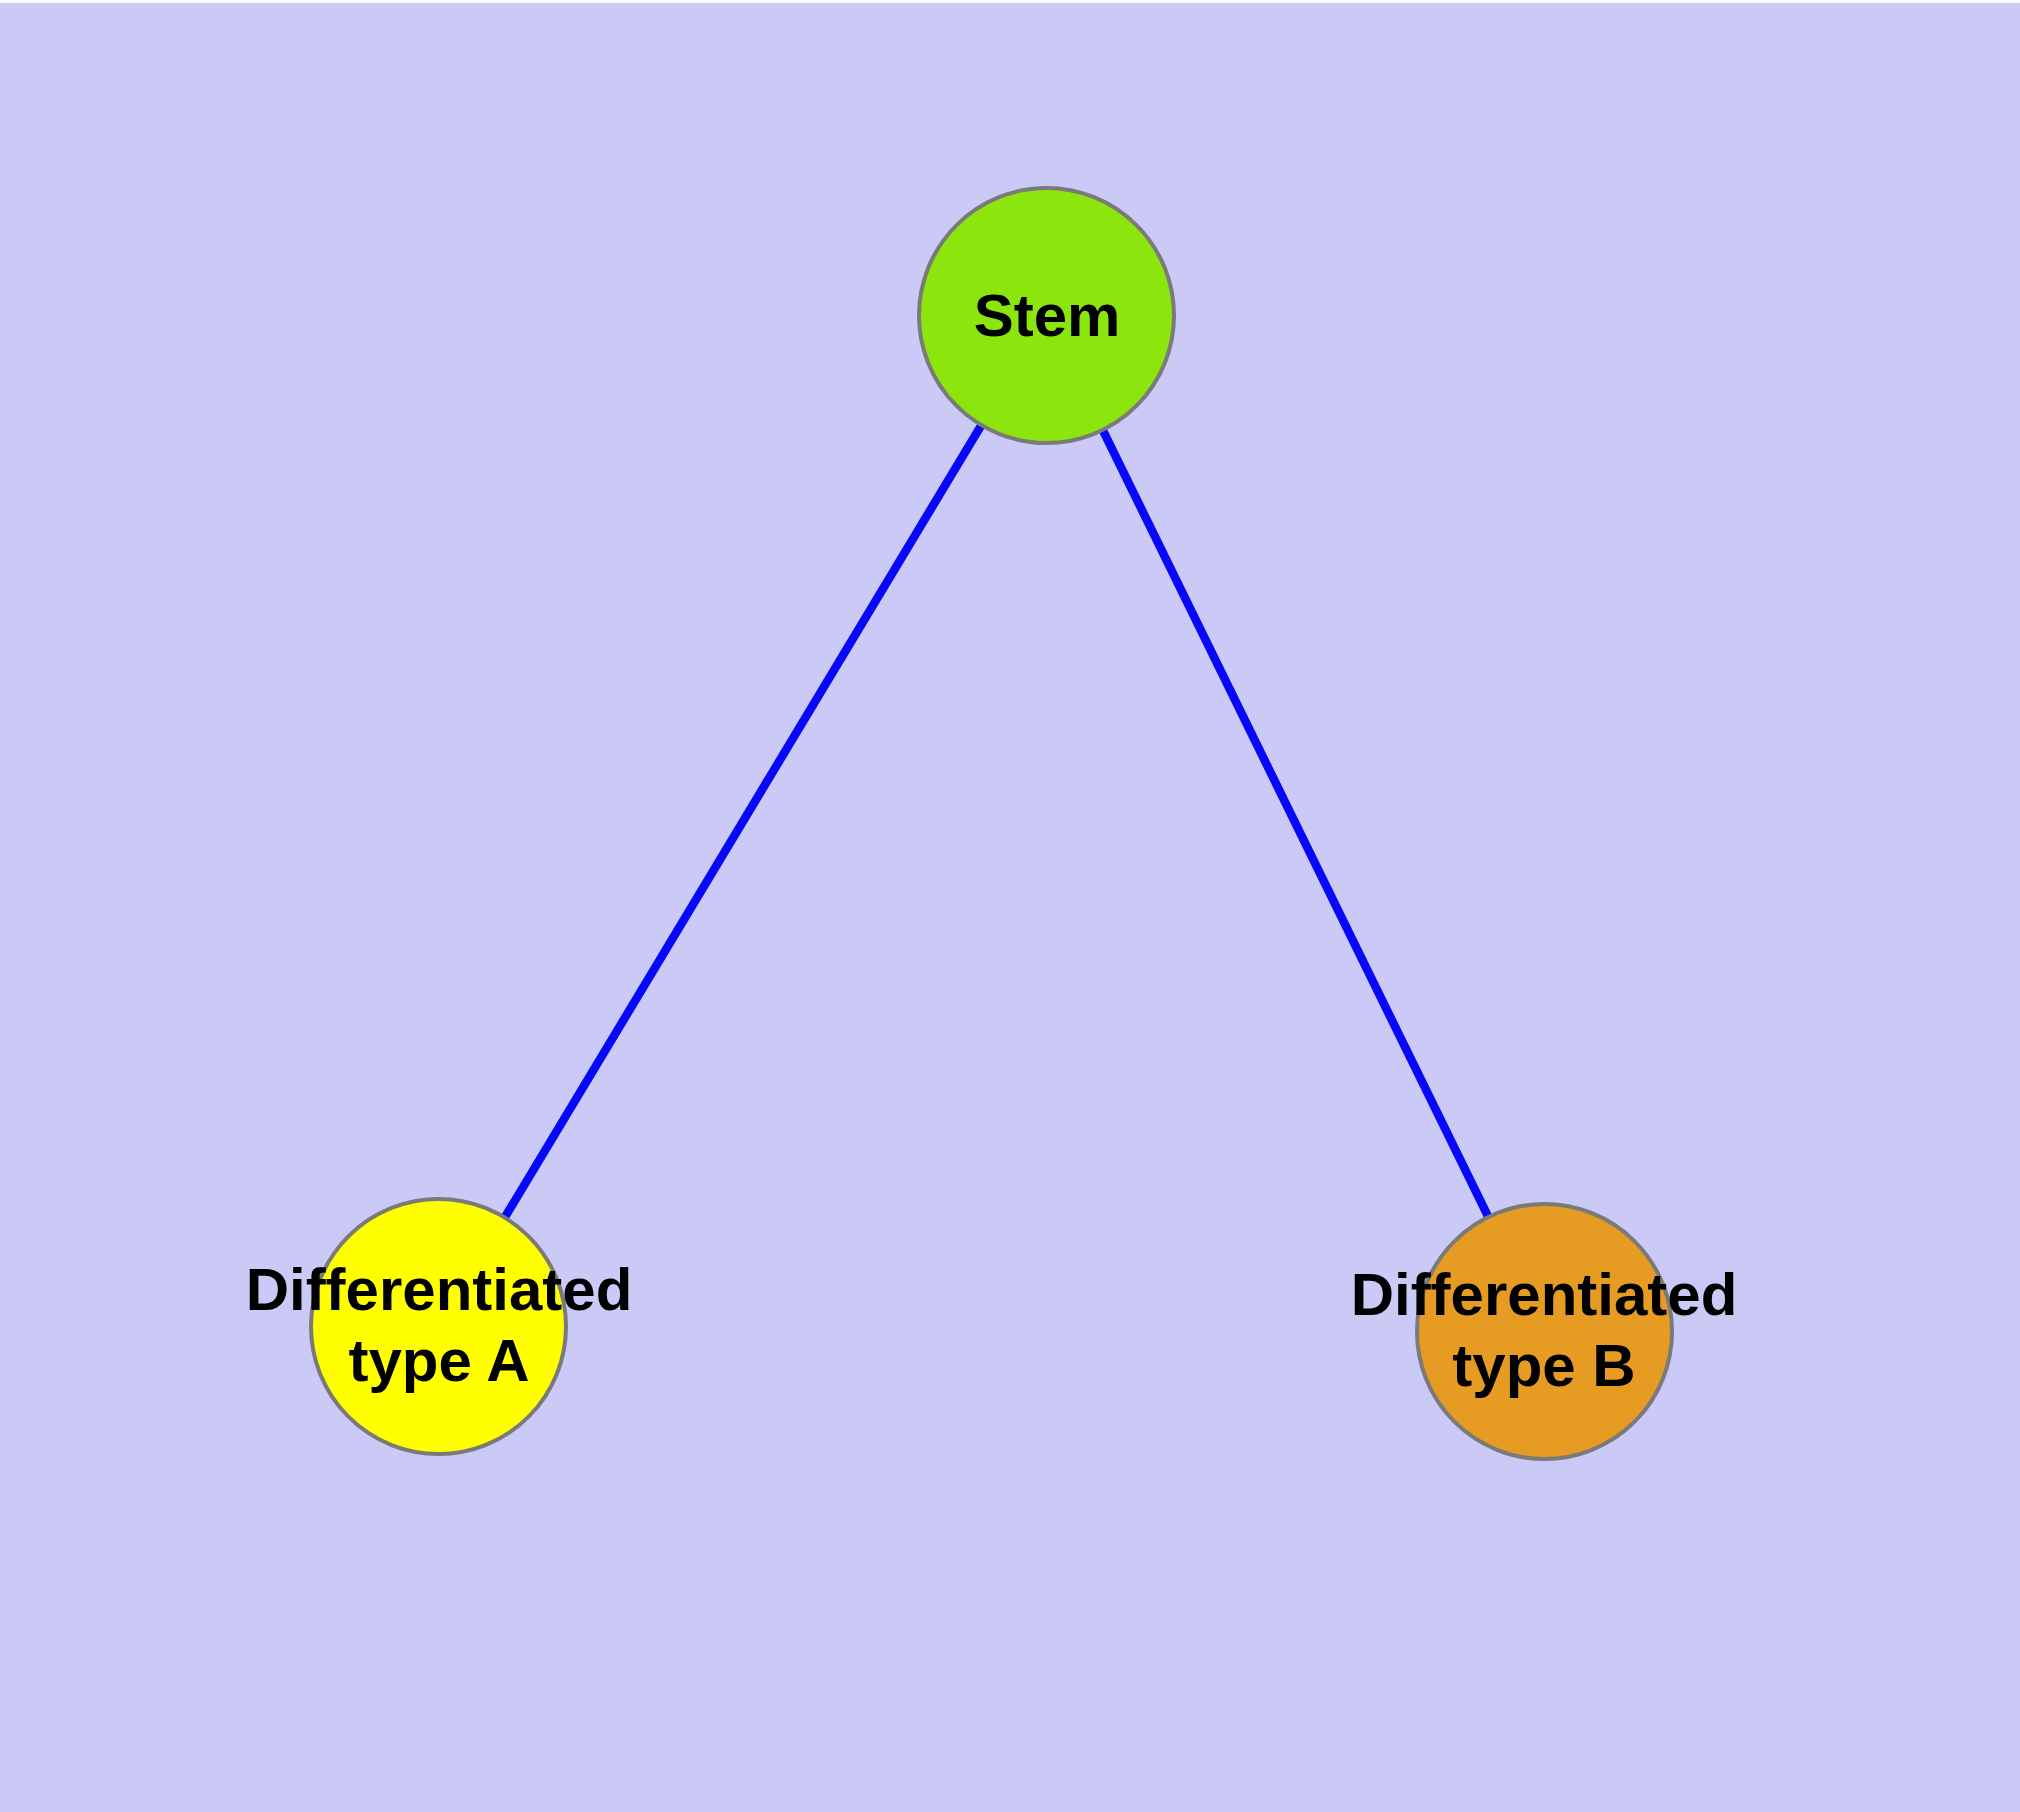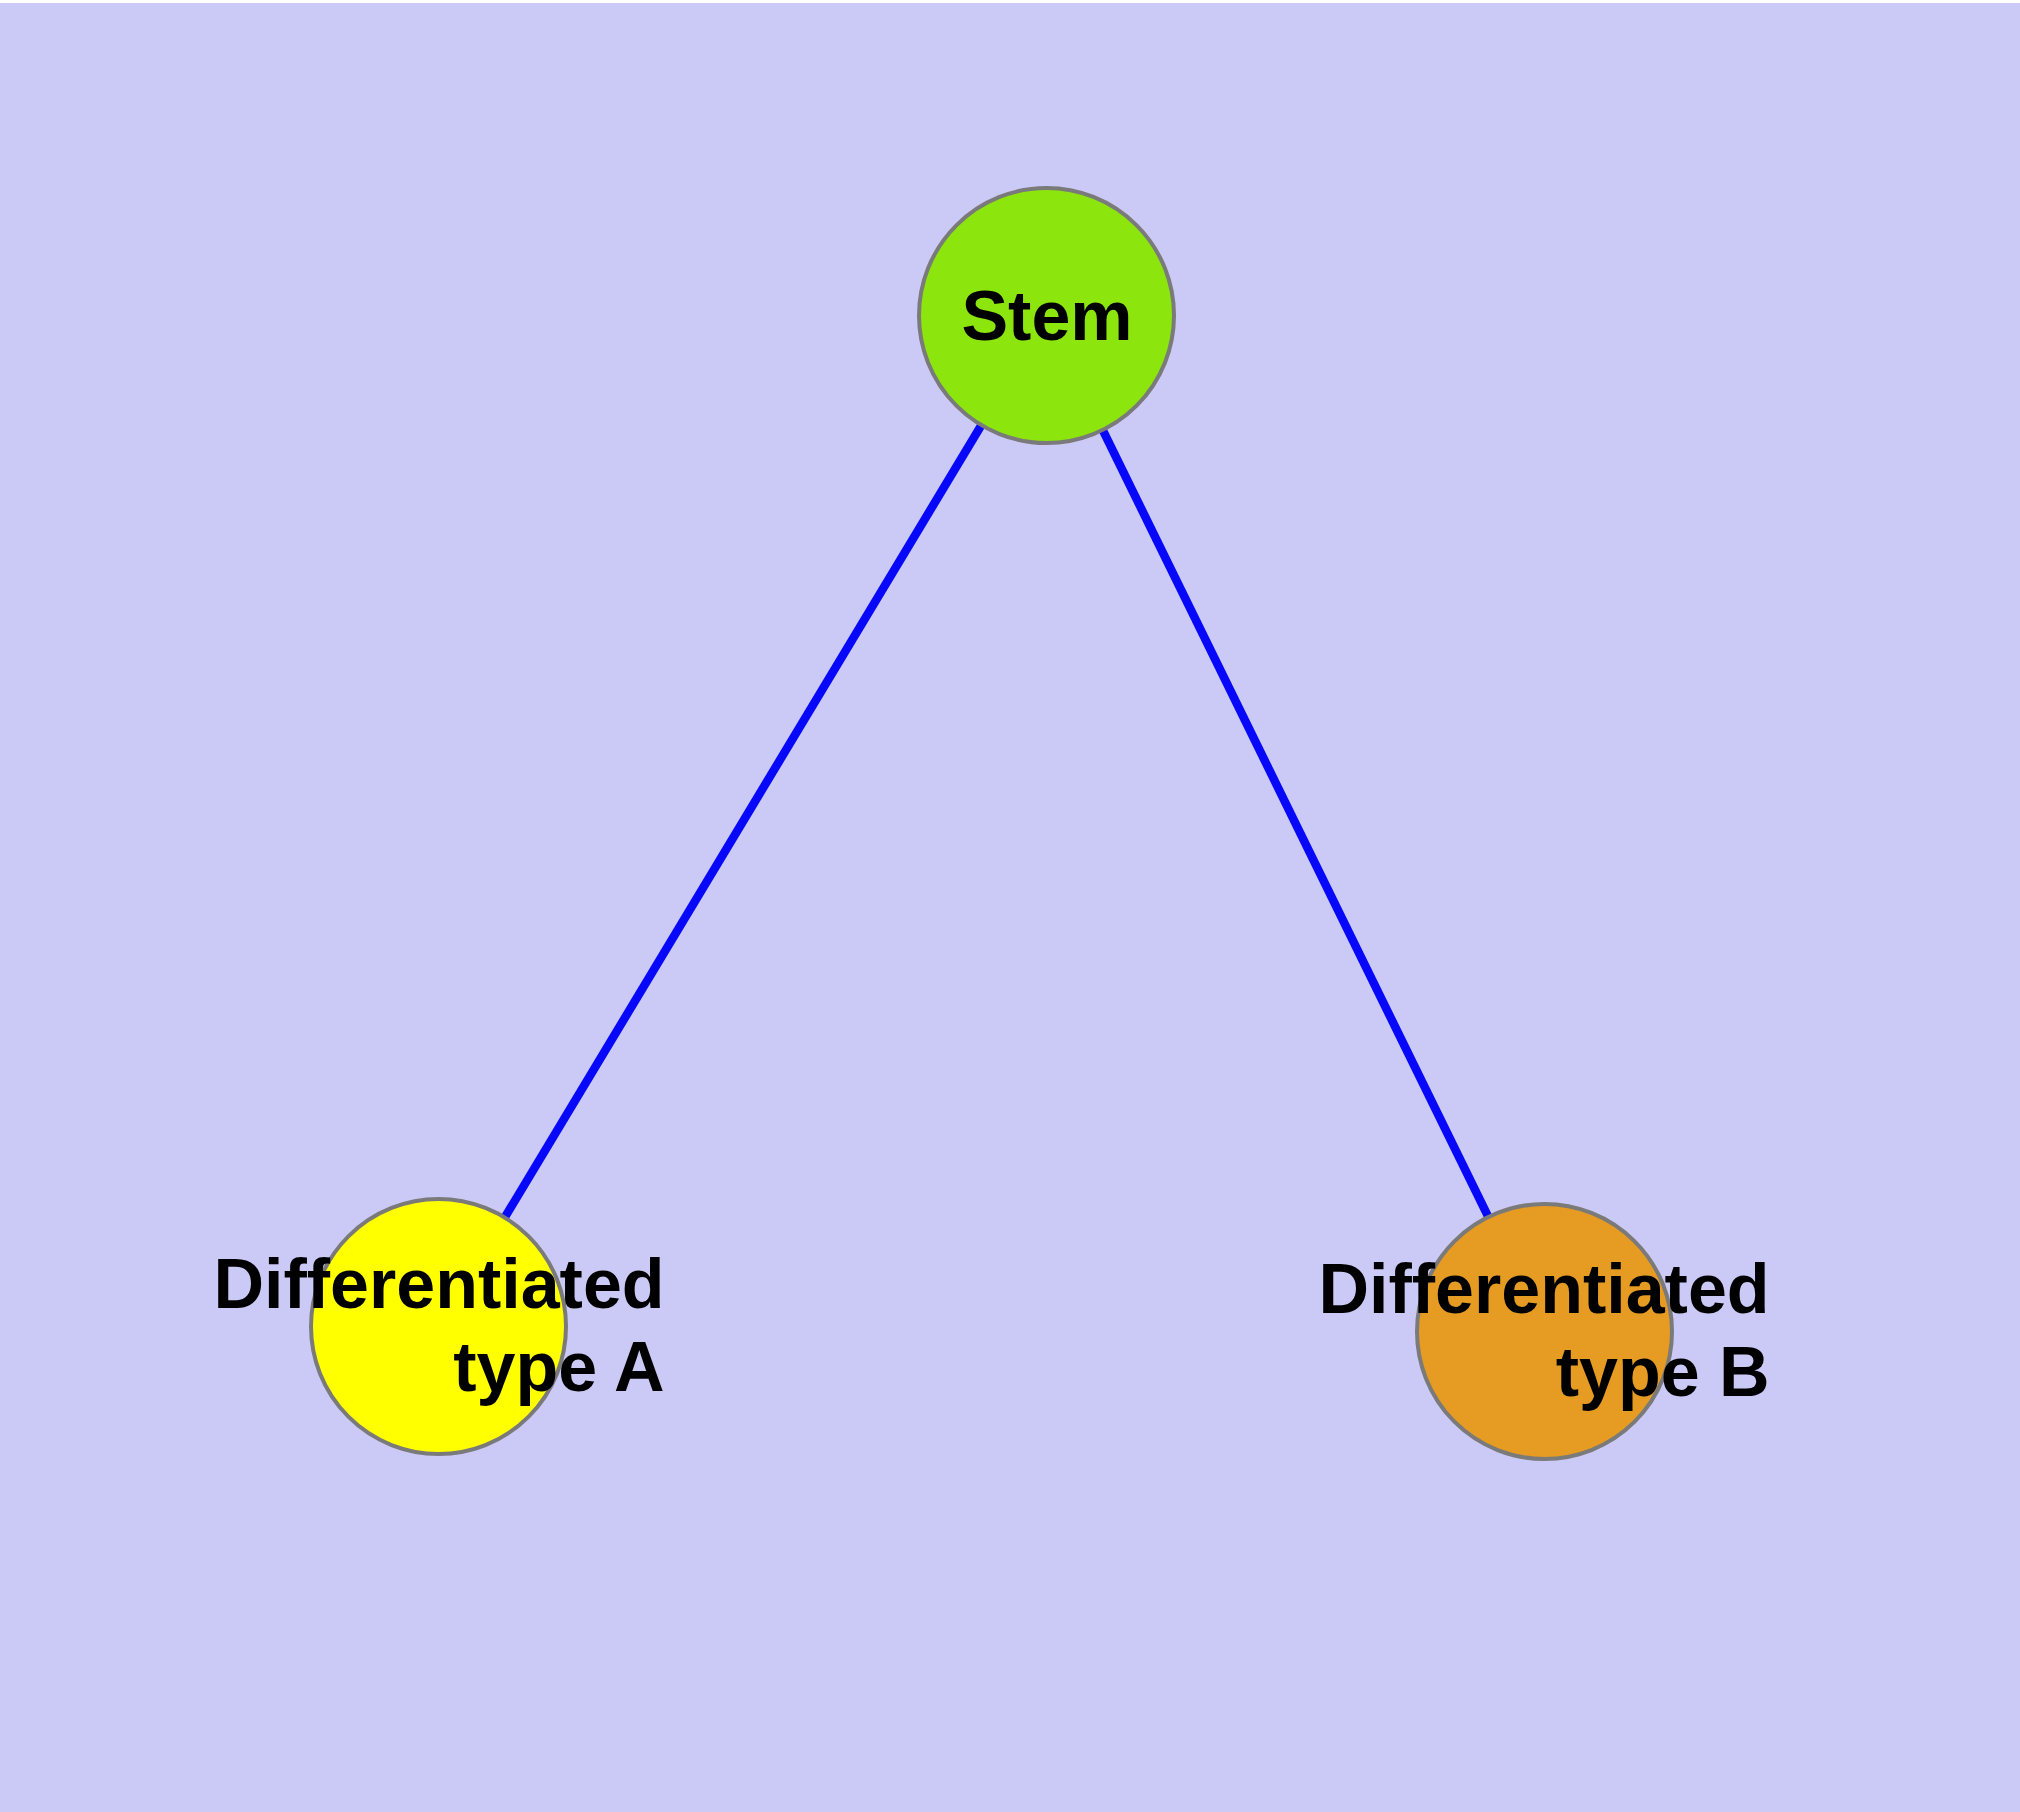--- a/index.html
+++ b/index.html
@@ -32,23 +32,23 @@
     border-radius: 50%;
     border-style: solid;
     border-width: 4.2px;
     box-sizing: border-box;
   }
   .node-label {
     position: absolute;
     transform: translate(-50%, -50%);
     font-family: "Liberation Sans", sans-serif;
     font-weight: 700;
-    font-size: 70px;
+    font-size: 60px;
     line-height: 1.18;
-    text-align: right;
+    text-align: center;
     white-space: pre-line;
     pointer-events: none;
   }
 </style>
 </head>
 <body>
 
 <div class="canvas" style="background: rgb(203, 202, 247);">
   <svg id="edges-layer" width="2021" height="1812" viewBox="0 0 2384 2138">
       <line x1="1235" y1="373" x2="518" y2="1565" stroke="#0707fa" stroke-width="10"></line>

